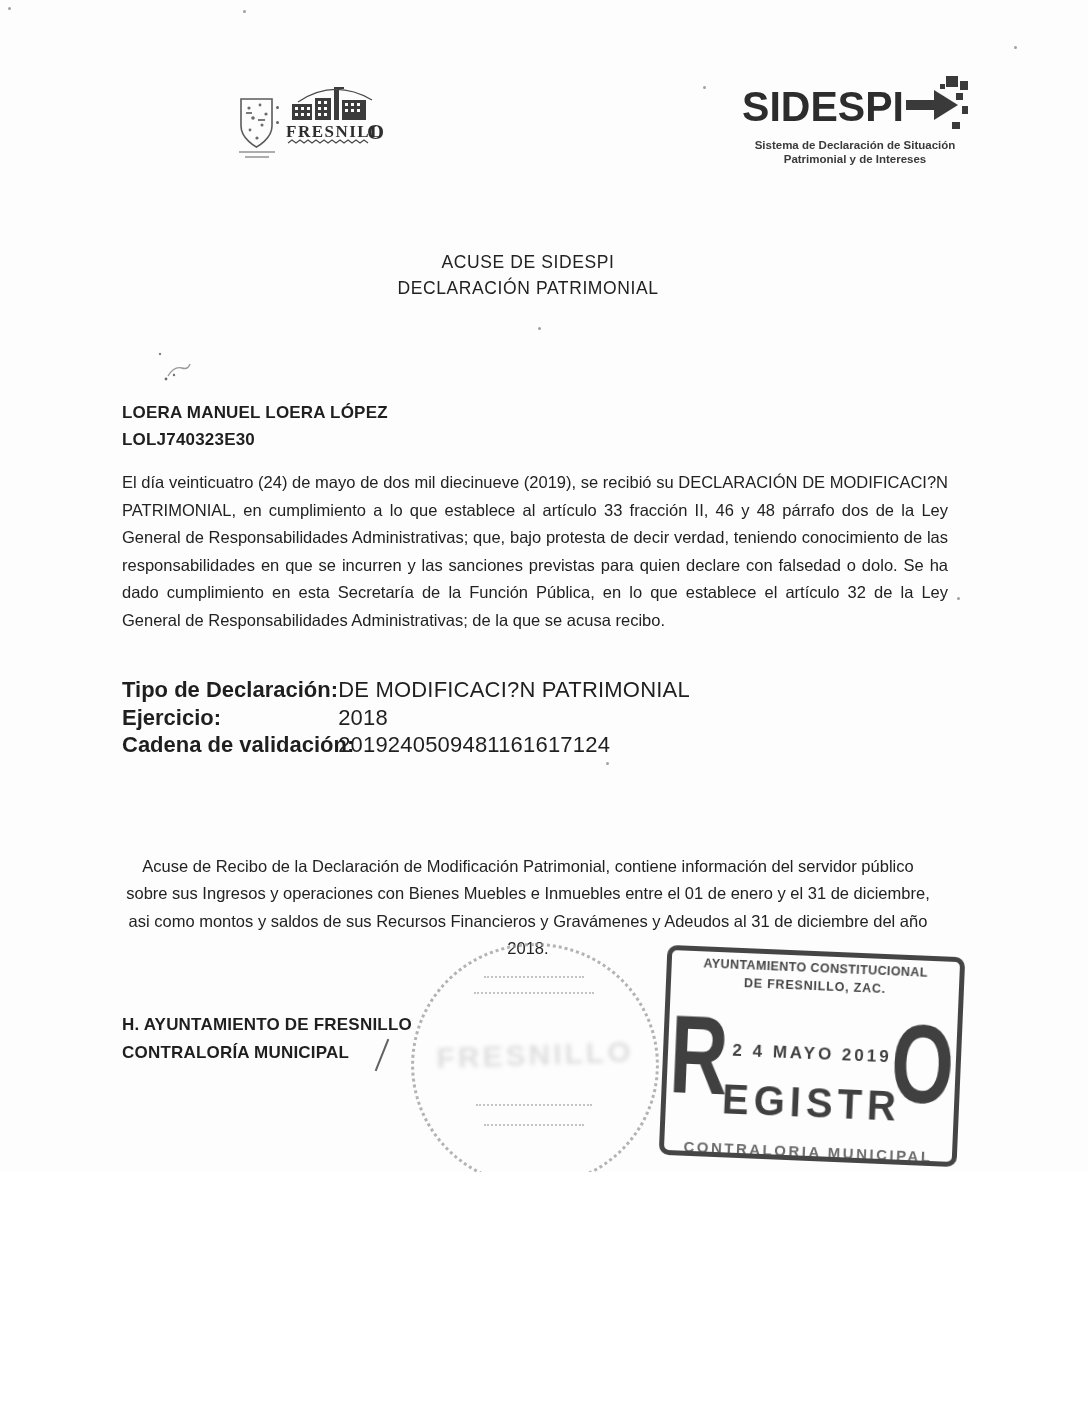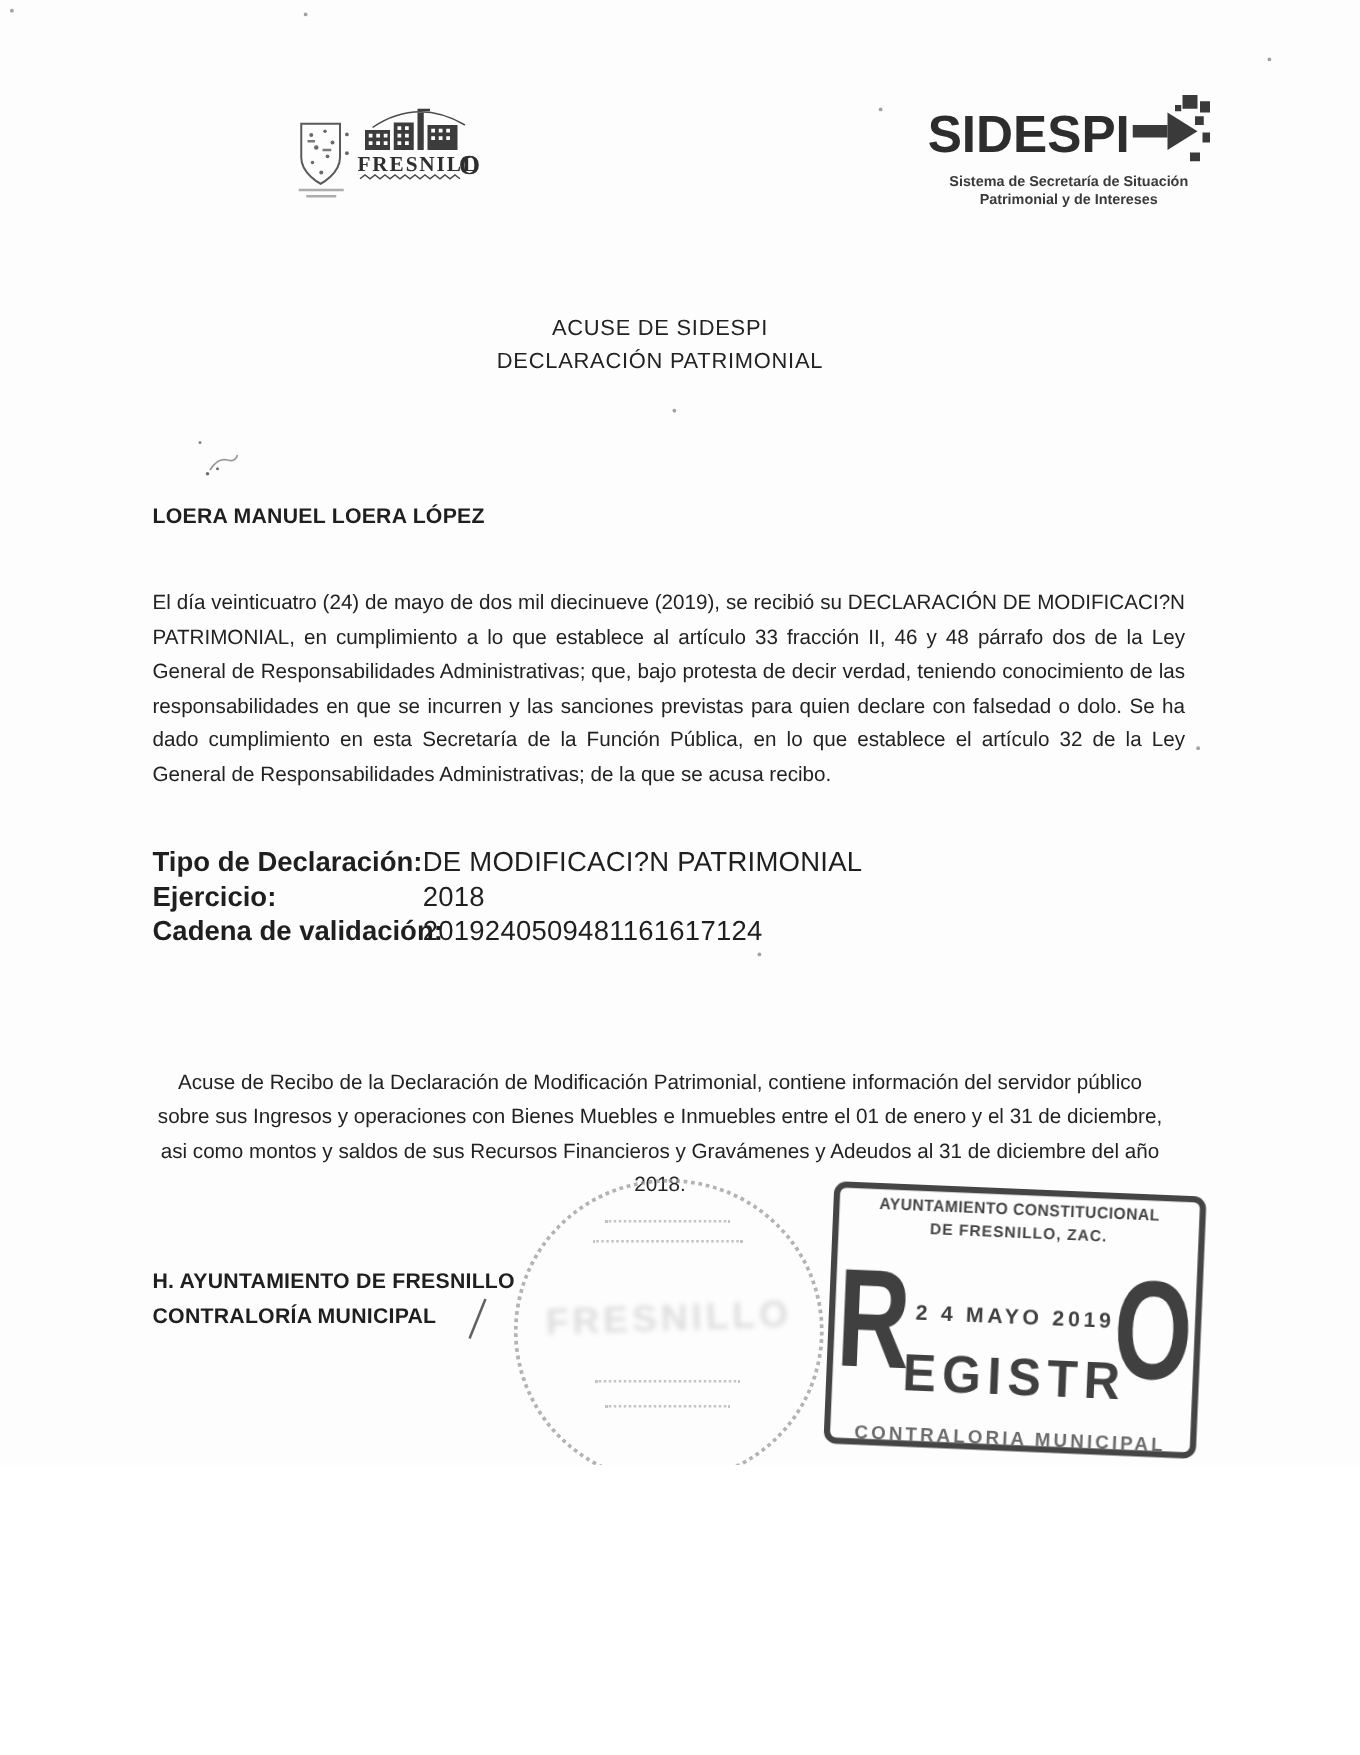--- a/index.html
+++ b/index.html
@@ -149,40 +149,41 @@
           <polygon points="28,14 52,29 28,44" fill="#3a3a3a"></polygon>
           <rect x="40" y="0" width="12" height="11" fill="#3a3a3a"></rect>
           <rect x="54" y="5" width="8" height="9" fill="#3a3a3a"></rect>
           <rect x="50" y="17" width="7" height="7" fill="#3a3a3a"></rect>
           <rect x="56" y="30" width="6" height="8" fill="#3a3a3a"></rect>
           <rect x="46" y="46" width="8" height="7" fill="#3a3a3a"></rect>
           <rect x="34" y="8" width="5" height="5" fill="#3a3a3a"></rect>
         </svg>
       </span>
     </div>
-    <div class="sidespi-sub">Sistema de Secretaría de Situación</div>
+    <div class="sidespi-sub">Sistema de Declaración de Situación</div>
     <div class="sidespi-sub">Patrimonial y de Intereses</div>
   </div>
 
   <div class="abs title-block">
     <div class="title-line">ACUSE DE SIDESPI</div>
     <div class="title-line">DECLARACIÓN PATRIMONIAL</div>
   </div>
 
   <div class="abs scribble">
     <svg width="56" height="44" viewBox="0 0 56 44">
       <path d="M18 30 q6 -10 14 -8 q6 2 8 -4" fill="none" stroke="#4a4a4a" stroke-width="1.4" opacity=".7"></path>
       <circle cx="16" cy="33" r="1.4" fill="#4a4a4a"></circle>
         <circle cx="24" cy="29" r="1.2" fill="#4a4a4a"></circle>
       <circle cx="10" cy="8" r="1.2" fill="#666"></circle>
     </svg>
   </div>
 
   <div class="abs recipient">
     <div>LOERA MANUEL LOERA LÓPEZ</div>
+    <div>LOLJ740323E30</div>
   </div>
 
   <div class="abs para1">El día veinticuatro (24) de mayo de dos mil diecinueve (2019), se recibió su DECLARACIÓN DE MODIFICACI?N PATRIMONIAL, en cumplimiento a lo que establece al artículo 33 fracción II, 46 y 48 párrafo dos de la Ley General de Responsabilidades Administrativas; que, bajo protesta de decir verdad, teniendo conocimiento de las responsabilidades en que se incurren y las sanciones previstas para quien declare con falsedad o dolo. Se ha dado cumplimiento en esta Secretaría de la Función Pública, en lo que establece el artículo 32 de la Ley General de Responsabilidades Administrativas; de la que se acusa recibo.</div>
 
   <div class="abs fields">
     <div class="frow">
       <span class="flabel">Tipo de Declaración:</span>
       <span class="fvalue">DE MODIFICACI?N PATRIMONIAL</span>
     </div>
     <div class="frow">

